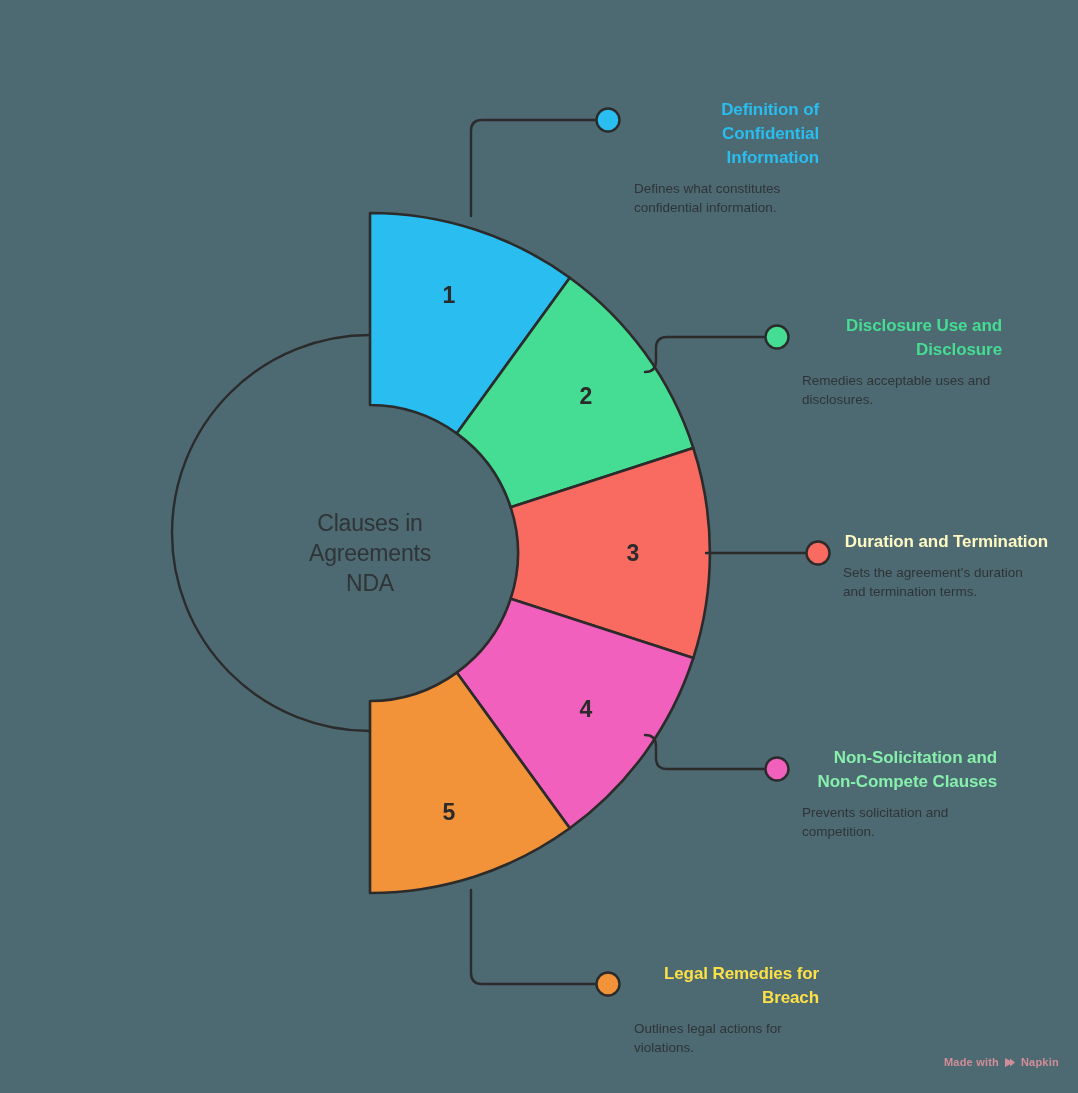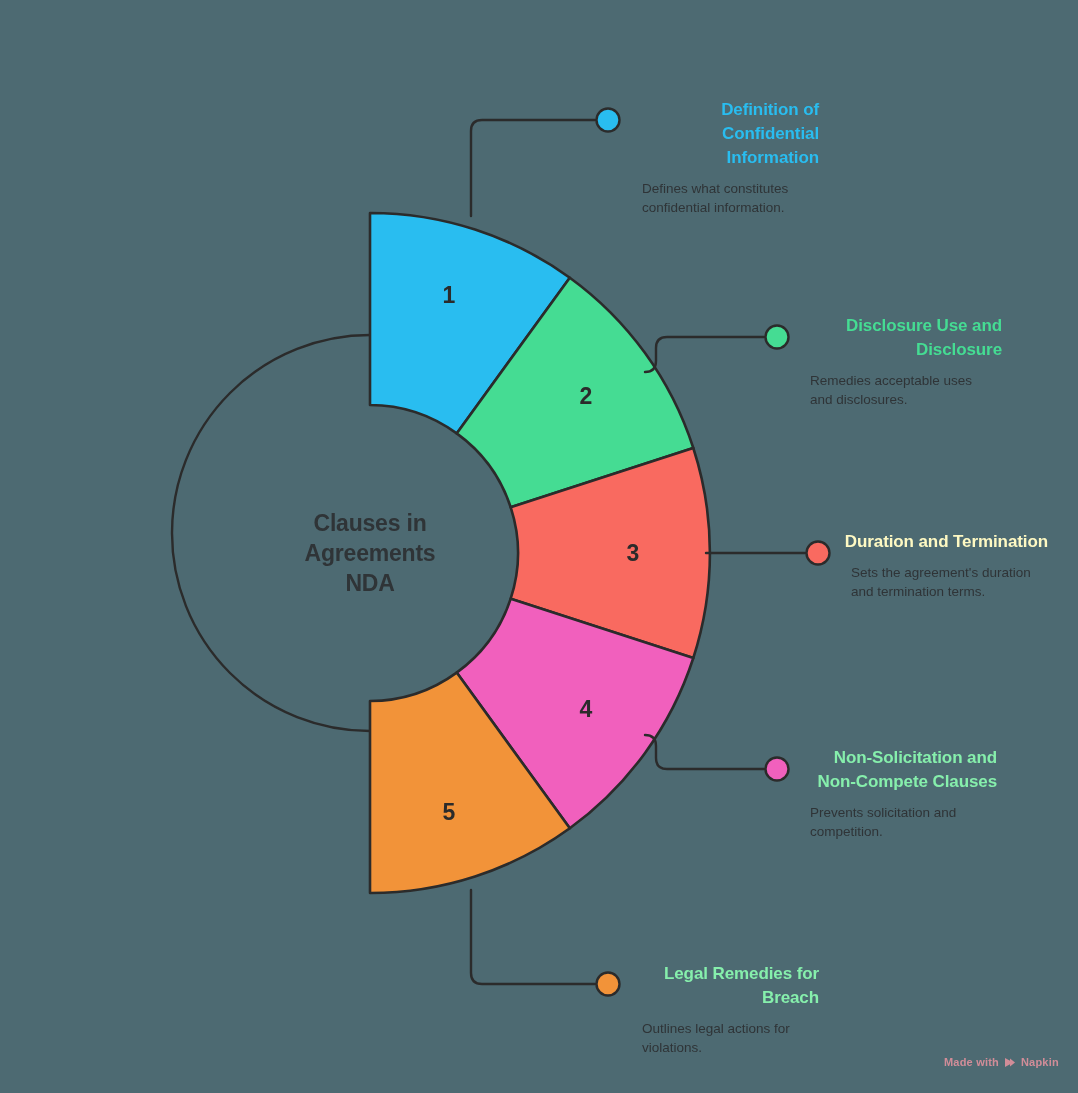--- a/index.html
+++ b/index.html
@@ -35,21 +35,21 @@
     font-size: 23px;
     fill: #2b2b2b;
   }
   .center-title {
     position: absolute;
     left: 212px;
     top: 508px;
     width: 316px;
     text-align: center;
     font-family: "Liberation Sans", sans-serif;
-    font-weight: bold;
+    font-weight: normal;
     font-size: 23px;
     line-height: 30px;
     color: #2f3437;
     letter-spacing: -0.2px;
   }
   .label-block {
     position: absolute;
   }
   .label-title {
     font-family: "Liberation Sans", sans-serif;
@@ -59,21 +59,21 @@
     letter-spacing: -0.1px;
     margin: 0 0 9px 0;
     text-align: right;
   }
   .label-desc {
     font-family: "Liberation Sans", sans-serif;
     font-weight: normal;
     font-size: 13.5px;
     line-height: 19px;
     color: #2f3437;
-    margin: 8px;
+    margin: 0;
   }
   .watermark {
     position: absolute;
     left: 944px;
     top: 1056px;
     display: flex;
     align-items: center;
     gap: 5px;
     font-family: "Liberation Sans", sans-serif;
     font-size: 11px;
@@ -148,21 +148,21 @@
     <p class="label-title" style="color:#fef9c3;">Duration and Termination</p>
     <p class="label-desc">Sets the agreement's duration and termination terms.</p>
   </div>
 
   <div class="label-block" style="left:802px; top:746px; width:195px;">
     <p class="label-title" style="color:#86efac;">Non-Solicitation and Non-Compete Clauses</p>
     <p class="label-desc">Prevents solicitation and competition.</p>
   </div>
 
   <div class="label-block" style="left:634px; top:962px; width:185px;">
-    <p class="label-title" style="color:#86efac;">Legal Remedies for Breach</p>
+    <p class="label-title" style="color:#fde047;">Legal Remedies for Breach</p>
     <p class="label-desc">Outlines legal actions for violations.</p>
   </div>
 
   <div class="watermark">
     <span>Made with</span>
     <span class="watermark-logo">
       <svg viewBox="0 0 12 11" width="12" height="11">
         <path d="M1 1 L1 10 L6 7.2 L6 9.4 L11 5.5 L6 1.6 L6 3.8 Z" fill="#d98f9b"></path>
       </svg>
     </span>

